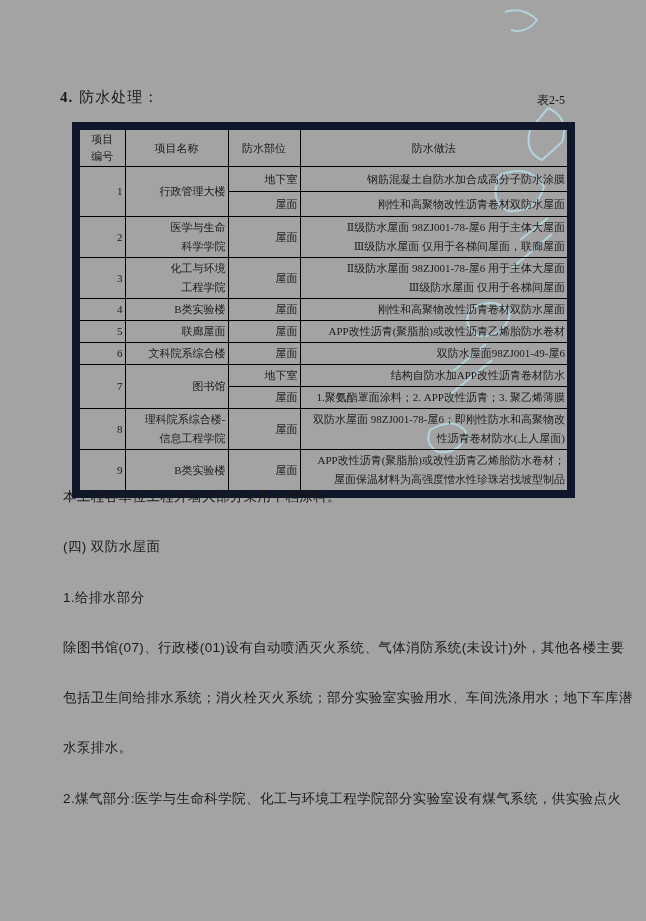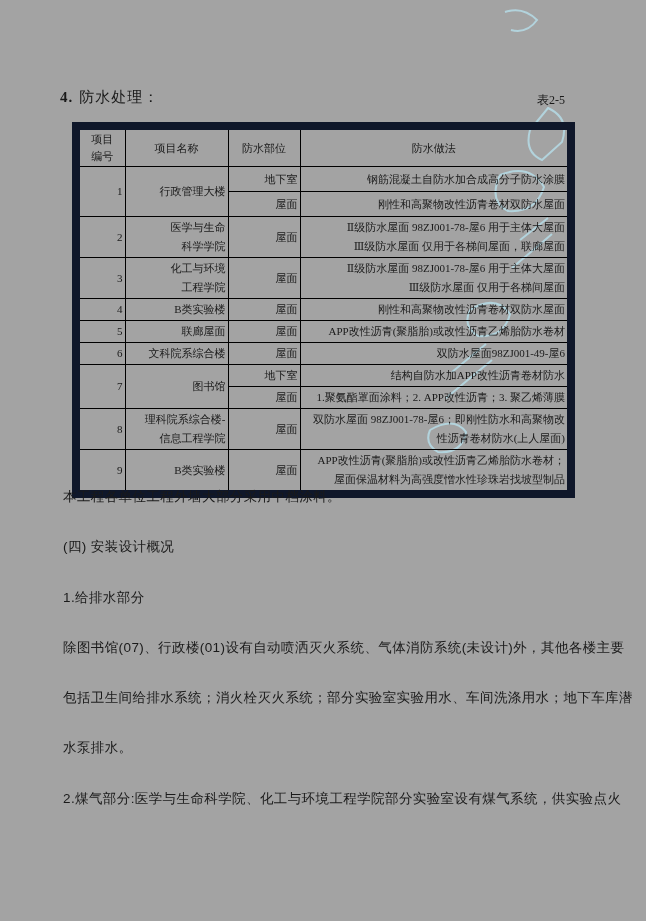--- a/index.html
+++ b/index.html
@@ -163,21 +163,21 @@
       <td class="c">B类实验楼</td>
       <td class="c">屋面</td>
       <td class="m">APP改性沥青(聚脂胎)或改性沥青乙烯胎防水卷材；
 屋面保温材料为高强度憎水性珍珠岩找坡型制品</td>
     </tr>
   </tbody>
     </table>
 
   <div class="body-text">
     <span class="line">本工程各单位工程外墙大部分采用中档涂料。</span>
-    <span class="line">(四) 安装设计概况</span>
+    <span class="line">(四) 双防水屋面</span>
     <span class="line">1.给排水部分</span>
     <span class="line">除图书馆(07)、行政楼(01)设有自动喷洒灭火系统、气体消防系统(未设计)外，其他各楼主要</span>
     <span class="line">包括卫生间给排水系统；消火栓灭火系统；部分实验室实验用水、车间洗涤用水；地下车库潜</span>
     <span class="line">水泵排水。</span>
     <span class="line">2.煤气部分:医学与生命科学院、化工与环境工程学院部分实验室设有煤气系统，供实验点火</span>
   </div>
 
 </div>
 
 </body></html>

